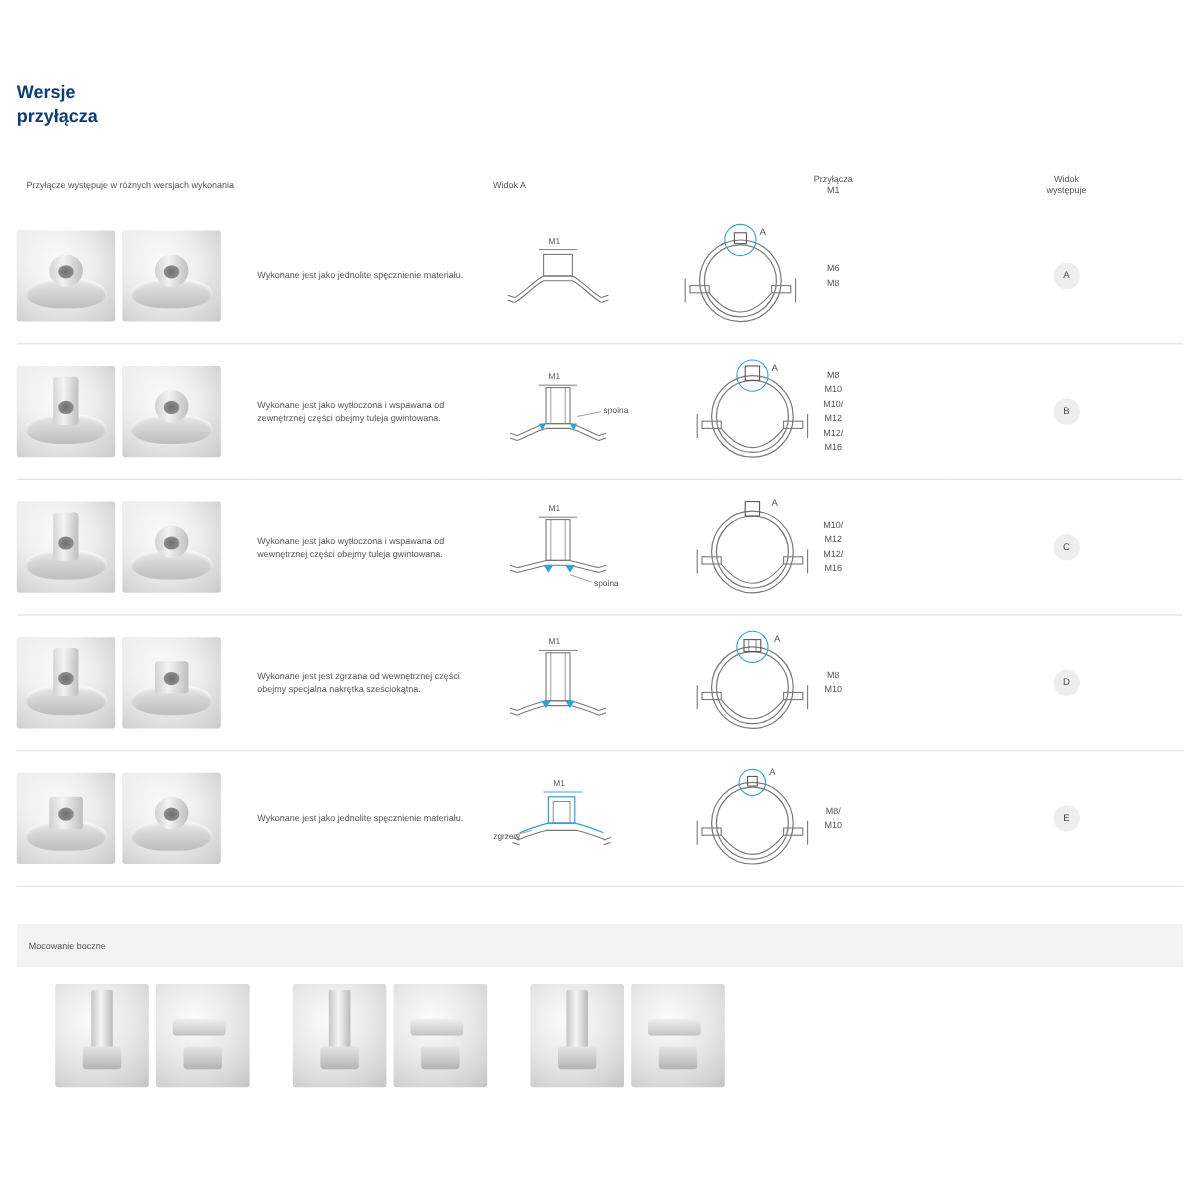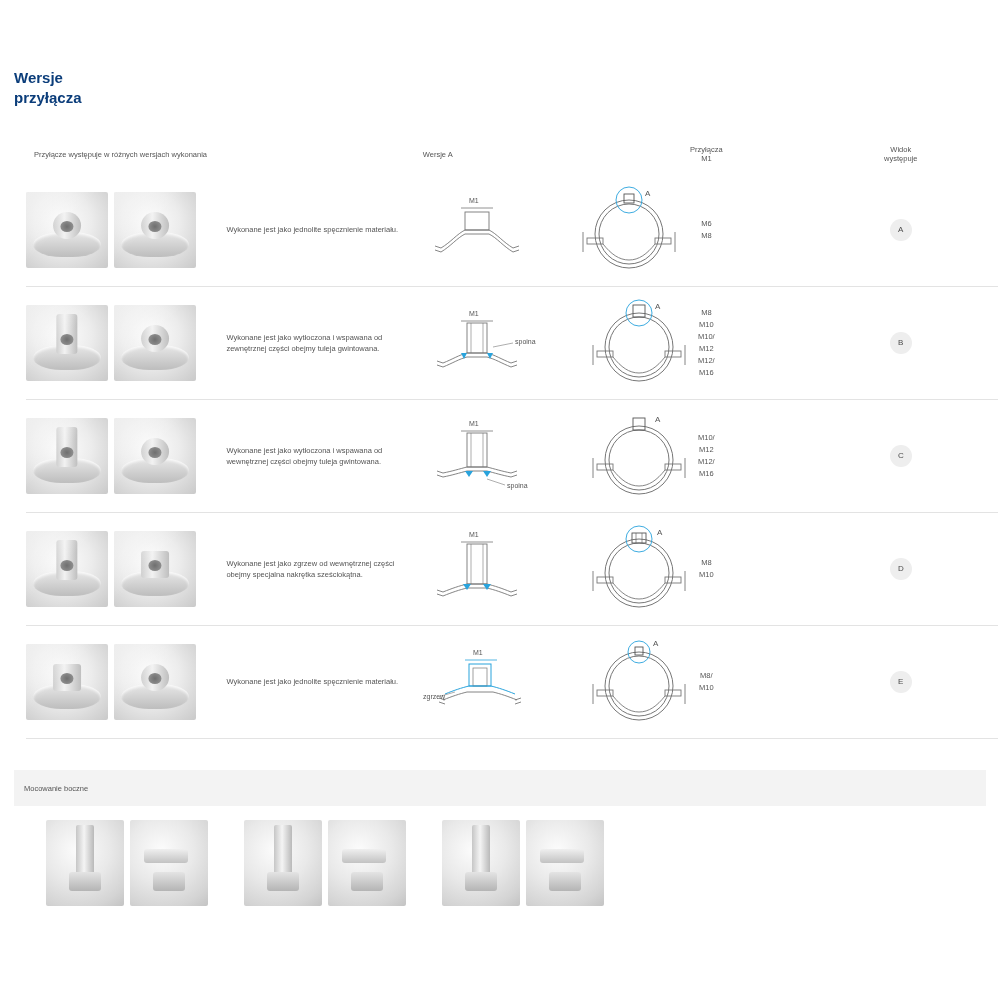--- a/index.html
+++ b/index.html
@@ -29,21 +29,21 @@
     font-size: 15px;
     font-weight: bold;
     color: #0b3d7a;
     line-height: 1.35;
     width: 200px;
   }
   .title span { display: block; }
 
   table.spec {
     position: absolute;
-    left: 26px;
+    left: 14px;
     top: 134px;
     width: 972px;
     border-collapse: collapse;
     table-layout: fixed;
   }
   table.spec th, table.spec td {
     border: 0;
     vertical-align: middle;
   }
   thead th {
@@ -175,21 +175,21 @@
 
   <div class="title">
     <span>Wersje</span>
     <span>przyłącza</span>
   </div>
 
   <table class="spec">
     <thead>
       <tr>
         <th colspan="2">Przyłącze występuje w różnych wersjach wykonania</th>
-        <th>Wersje A</th>
+        <th>Widok A</th>
         <th class="center">
           <span>Przyłącza</span>
           <span class="l2">M1</span>
         </th>
         <th class="center">
           <span>Widok</span>
           <span class="l2">występuje</span>
         </th>
       </tr>
     </thead>
@@ -367,21 +367,21 @@
                 <div class="boss"></div>
                 <div class="hole"></div>
               </div>
             <div class="ph">
                 <div class="base"></div>
                 <div class="boss"></div>
                 <div class="hole"></div>
               </div>
           </div>
         </td>
-        <td class="desc">Wykonane jest jako zgrzew od wewnętrznej części obejmy specjalna nakrętka sześciokątna.</td>
+        <td class="desc">Wykonane jest jest zgrzana od wewnętrznej części obejmy specjalna nakrętka sześciokątna.</td>
         <td class="sketch">
           <div class="sketch-wrap">
             <div class="sk">
               <svg width="130" height="86" viewBox="0 0 130 86">
                 <text x="48" y="11" font-size="7" fill="#555">M1</text>
                 <line x1="40" y1="16" x2="72" y2="16" stroke="#777" stroke-width="0.8"></line>
                 <rect x="46" y="18" width="20" height="40" fill="none" stroke="#777" stroke-width="0.9"></rect>
                 <line x1="50" y1="18" x2="50" y2="58" stroke="#777" stroke-width="0.6"></line>
                 <line x1="62" y1="18" x2="62" y2="58" stroke="#777" stroke-width="0.6"></line>
                 <path d="M22,66 C32,62 38,60 46,58 L66,58 C74,60 80,62 90,66" fill="none" stroke="#777" stroke-width="0.9"></path>

